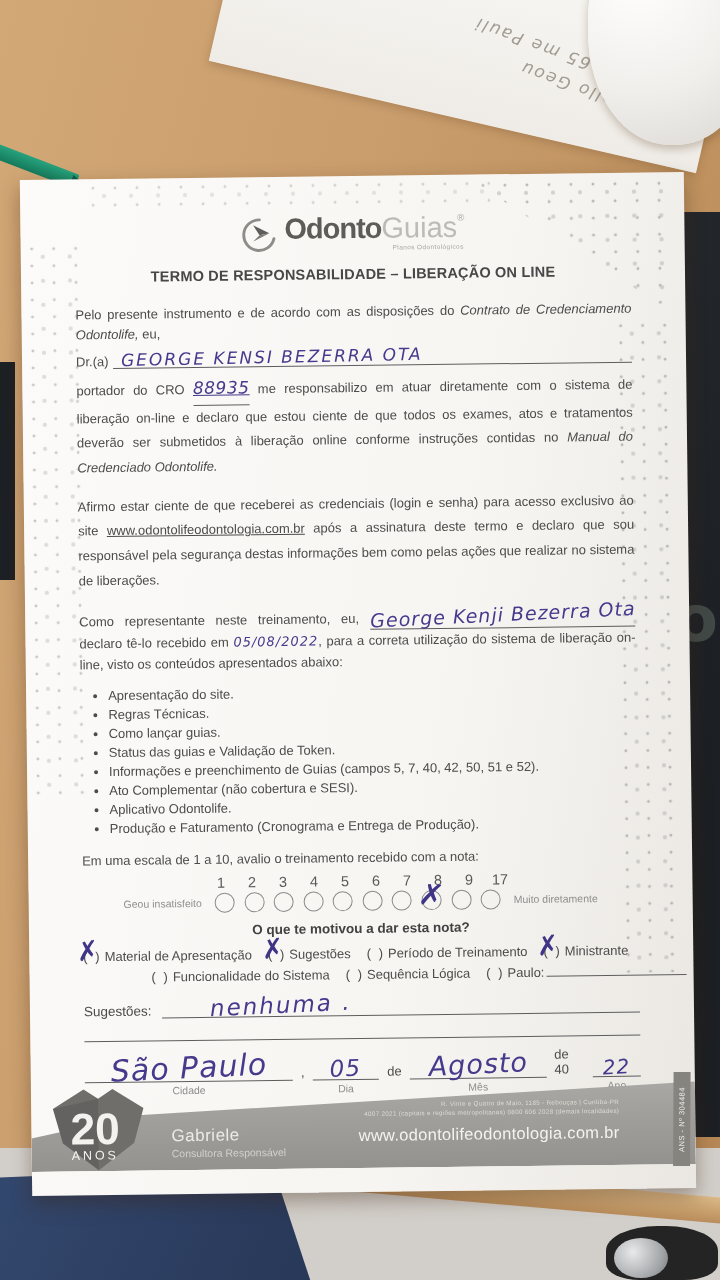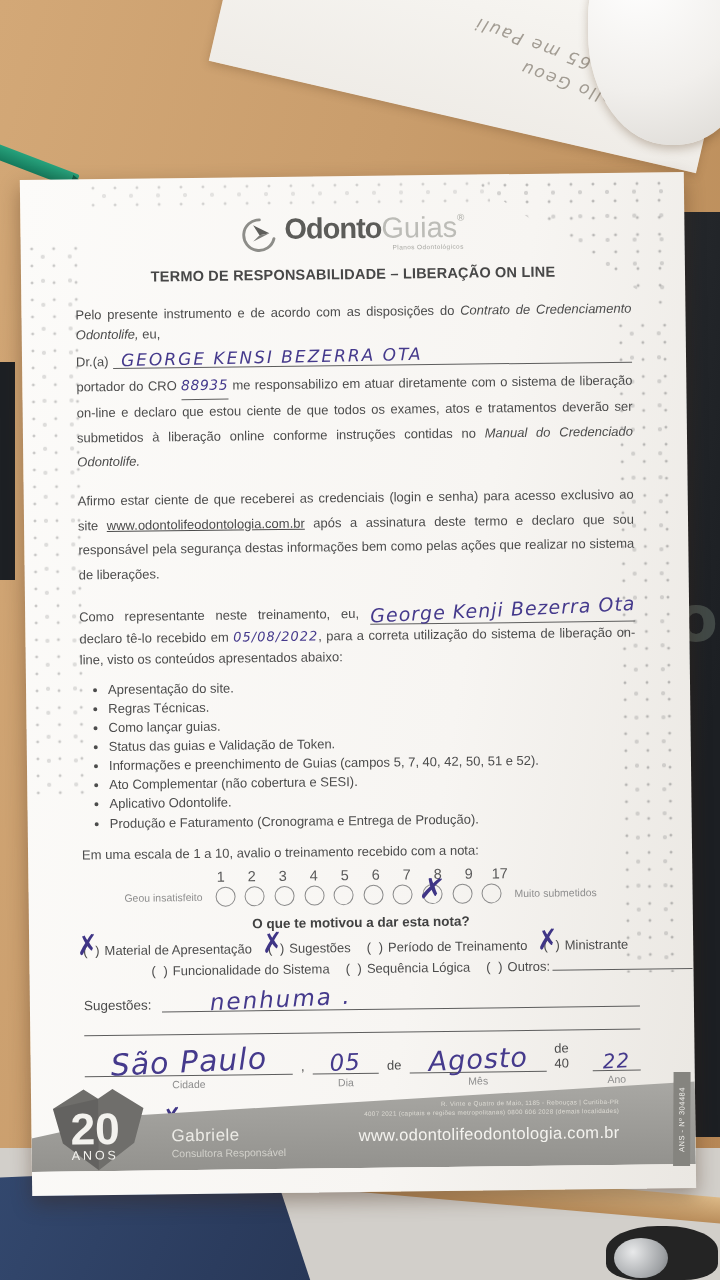--- a/index.html
+++ b/index.html
@@ -65,21 +65,21 @@
   .p1-rest{margin-top:4px;line-height:1.9;}
   .p2{margin-top:14px;line-height:1.9;}
   .p3{margin-top:18px;line-height:1.62;}
   .dr-line{margin-top:6px;display:flex;align-items:flex-end;font-size:13px;}
   .blank{border-bottom:1.5px solid #5d5d5d;display:inline-block;}
   .grow{flex:1;margin-left:4px;}
   .link{text-decoration:underline;}
   
   .hw{font-family:"DejaVu Sans", sans-serif;font-style:italic;color:#453a8c;}
   .hw-caps{font-size:17px;letter-spacing:2px;padding-left:8px;line-height:1;display:inline-block;transform:rotate(-.5deg);}
-  .hw-inline{font-size:14px;letter-spacing:.5px;}
+  .hw-inline{font-size:17px;letter-spacing:.5px;text-decoration:underline;}
   .hw-script{font-size:19px;letter-spacing:1px;line-height:.9;display:inline-block;transform:rotate(-2deg);}
   .hw-date{font-size:13px;letter-spacing:1px;}
   
   .bullets{margin:12px 0 0 0;padding-left:28px;}
   .bullets li{font-size:13px;line-height:1.2;margin:3.5px 0;color:#4c4c4c;}
   
   .scale-intro{margin-top:16px;font-size:13px;}
   .nums{margin-top:8px;display:flex;justify-content:center;}
   .nums span{width:31px;text-align:center;font-size:14.5px;color:#5a5a5a;}
   .circles{margin-top:2px;display:flex;justify-content:center;align-items:center;}
@@ -225,34 +225,34 @@
         <span class="circ"></span>
         <span class="circ"></span>
         <span class="circ"></span>
         <span class="circ"></span>
         <span class="circ"></span>
         <span class="circ">
             <span class="xmark">✗</span>
           </span>
         <span class="circ"></span>
         <span class="circ"></span>
-        <span class="scale-label">Muito submetidos</span>
+        <span class="scale-label">Muito diretamente</span>
       </div>
 
       <div class="motiv-head">O que te motivou a dar esta nota?</div>
       <div class="optrow">
         <span class="opt"><span class="xmark-s">✗</span><span class="paren">( )</span><span>Material de Apresentação</span></span>
         <span class="opt"><span class="xmark-s">✗</span><span class="paren">( )</span><span>Sugestões</span></span>
         <span class="opt"><span class="paren">( )</span><span>Período de Treinamento</span></span>
         <span class="opt"><span class="xmark-s">✗</span><span class="paren">( )</span><span>Ministrante</span></span>
       </div>
       <div class="optrow optrow2">
         <span class="opt"><span class="paren">( )</span><span>Funcionalidade do Sistema</span></span>
         <span class="opt"><span class="paren">( )</span><span>Sequência Lógica</span></span>
-        <span class="opt"><span class="paren">( )</span><span>Outros:</span><span class="blank outros-blank"></span></span>
+        <span class="opt"><span class="paren">( )</span><span>Paulo:</span><span class="blank outros-blank"></span></span>
       </div>
 
       <div class="sug-row">
         <span>Sugestões:</span>
         <span class="blank sug-blank"><span class="hw hw-script sug-hw">nenhuma .</span></span>
       </div>
       <div class="fullline"></div>
 
       <div class="date-row">
         <span class="fgroup w-city">

